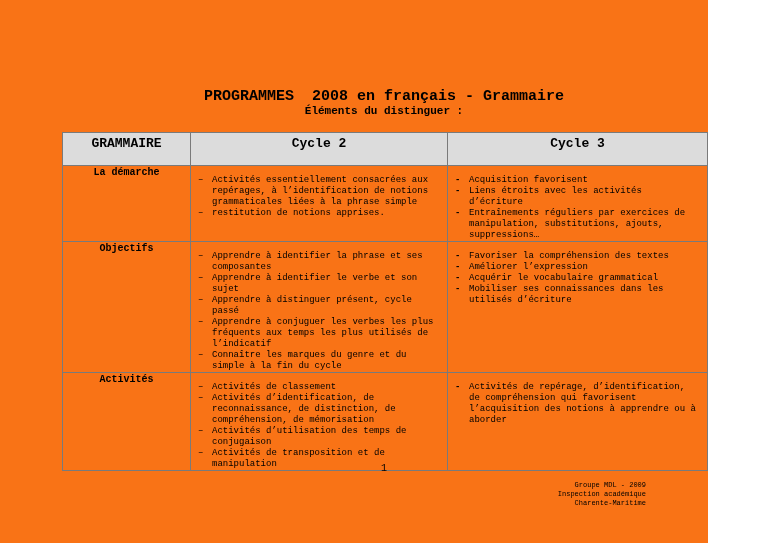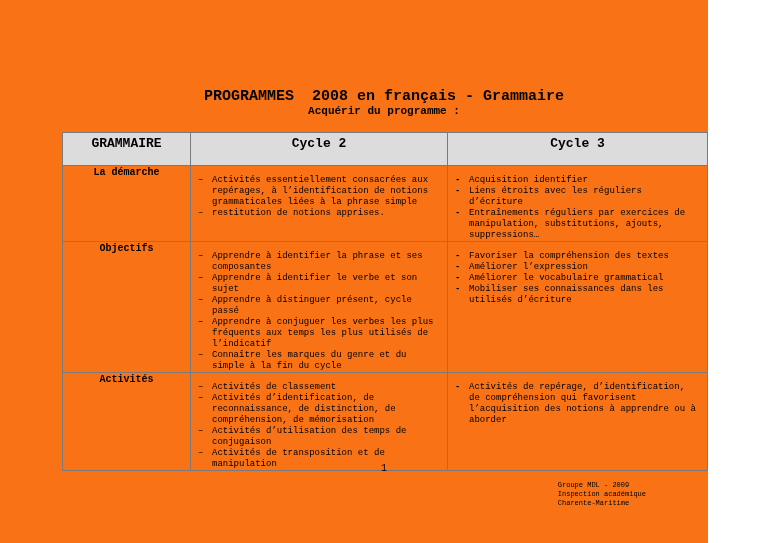--- a/index.html
+++ b/index.html
@@ -52,30 +52,30 @@
   td.content li{display:flex;}
   td.content li .dash{width:14px;flex:none;}
   td.content li .txt{flex:1;}
   td.c3 .dash{font-weight:bold;}
   .page-number{
     position:absolute;top:463px;left:0;width:768px;
     text-align:center;font-size:10px;
   }
   .credits{
     position:absolute;top:481px;right:62px;
-    text-align:left;font-size:7px;line-height:9px;
+    text-align:right;font-size:7px;line-height:9px;
   }
 </style>
 </head>
 <body>
 
 <div class="page">
 
   <div class="title">PROGRAMMES  2008 en français - Grammaire</div>
-  <div class="subtitle">Acquérir du programme :</div>
+  <div class="subtitle">Éléments du distinguer :</div>
 
   <table class="prog">
     <colgroup>
       <col style="width:128px">
       <col style="width:257px">
       <col style="width:260px">
     </colgroup>
     <tbody>
         <tr class="hdr">
       <td class="hcell">GRAMMAIRE</td>
@@ -94,25 +94,25 @@
           <li>
                 <span class="dash">–</span>
                 <span class="txt">restitution de notions apprises.</span>
               </li>
         </ul>
       </td>
       <td class="content c3">
         <ul>
           <li>
                 <span class="dash">-</span>
-                <span class="txt">Acquisition identifier</span>
-              </li>
-          <li>
-                <span class="dash">-</span>
-                <span class="txt">Liens étroits avec les réguliers d’écriture</span>
+                <span class="txt">Acquisition favorisent</span>
+              </li>
+          <li>
+                <span class="dash">-</span>
+                <span class="txt">Liens étroits avec les activités d’écriture</span>
               </li>
           <li>
                 <span class="dash">-</span>
                 <span class="txt">Entraînements réguliers par exercices de manipulation, substitutions, ajouts, suppressions…</span>
               </li>
         </ul>
       </td>
     </tr>
 
     <tr class="r2">
@@ -146,21 +146,21 @@
           <li>
                 <span class="dash">-</span>
                 <span class="txt">Favoriser la compréhension des textes</span>
               </li>
           <li>
                 <span class="dash">-</span>
                 <span class="txt">Améliorer l’expression</span>
               </li>
           <li>
                 <span class="dash">-</span>
-                <span class="txt">Améliorer le vocabulaire grammatical</span>
+                <span class="txt">Acquérir le vocabulaire grammatical</span>
               </li>
           <li>
                 <span class="dash">-</span>
                 <span class="txt">Mobiliser ses connaissances dans les utilisés d’écriture</span>
               </li>
         </ul>
       </td>
     </tr>
 
     <tr class="r3">

